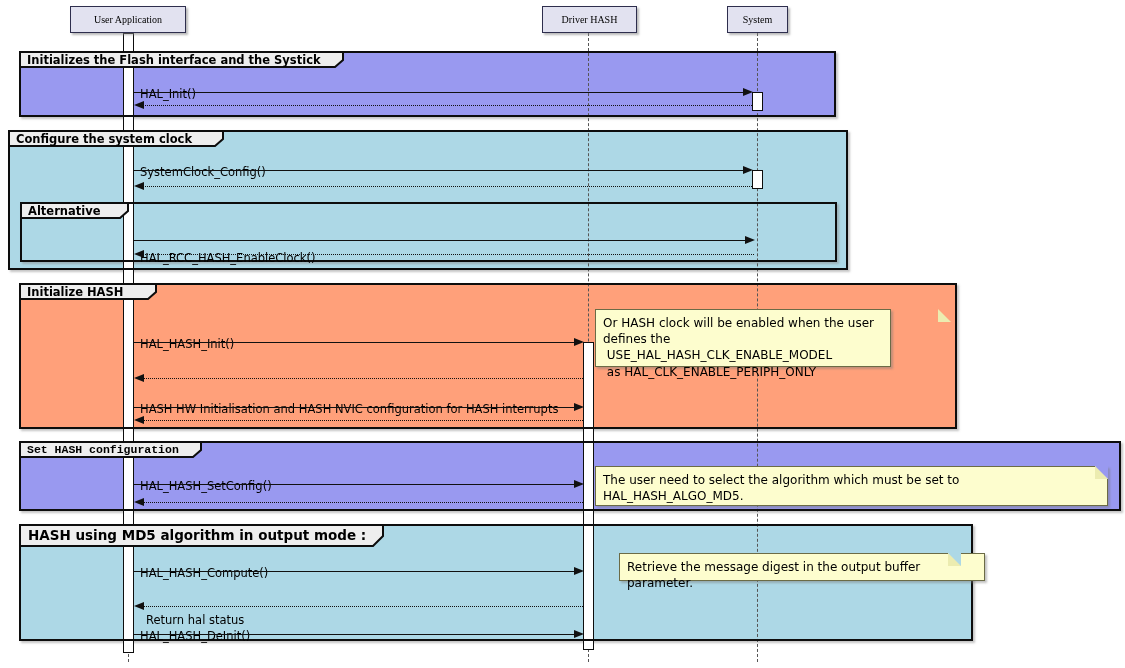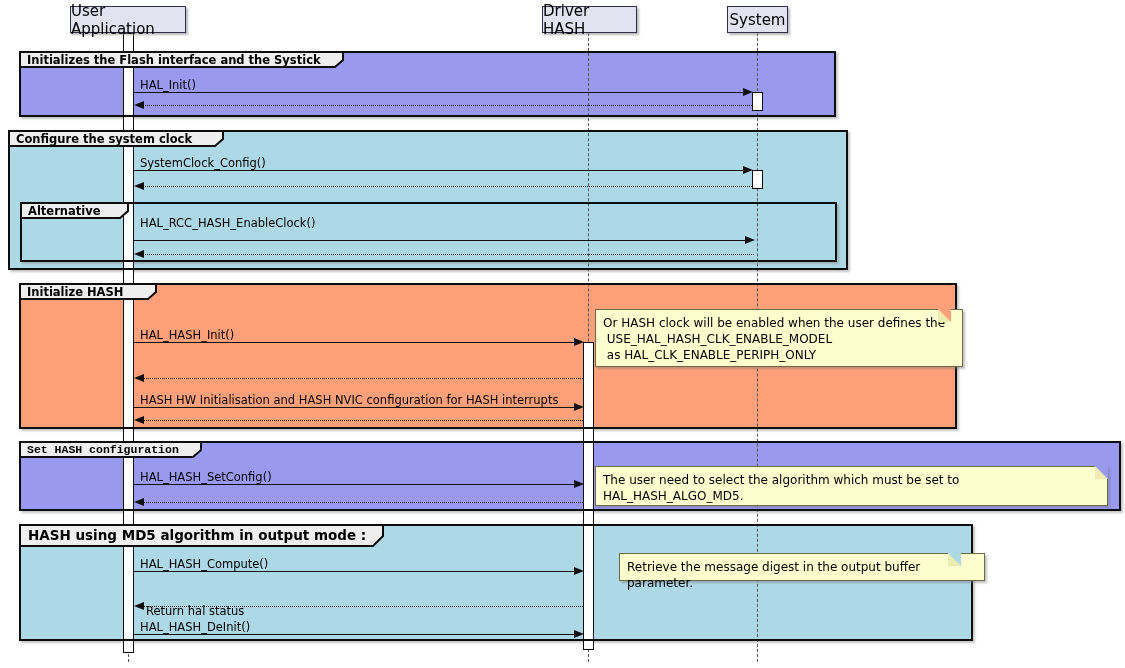--- a/index.html
+++ b/index.html
@@ -4,42 +4,42 @@
 <style>
   html,body{margin:0;padding:0;background:#fff;}
   #diagram{
     position:relative; width:1125px; height:668px; background:#ffffff;
     font-family:"DejaVu Sans","Liberation Sans",sans-serif; overflow:hidden;
   }
   .participant{
     position:absolute; top:6px; height:27px; background:#E2E2F0;
     border:1.5px solid #2e2e4d; box-shadow:2px 2px 2px rgba(130,130,130,.55);
     display:flex; align-items:center; justify-content:center;
-    font-size:15px; color:#000; box-sizing:border-box;
+    font-size:10px; color:#000; box-sizing:border-box;font-family:Liberation Serif, serif;
   }
   .lifeline{
     position:absolute; width:0; border-left:1px dashed #555; top:33px; height:629px;
   }
   .frame{
     position:absolute; box-sizing:border-box; border:2px solid #0d0d0d;
     box-shadow:2px 2px 2px rgba(140,140,140,.5);
   }
   .frame-border{
     position:absolute; box-sizing:border-box; border:2px solid #0d0d0d; background:transparent;
   }
   .bar{
     position:absolute; width:11px; background:#ffffff; border:1px solid #0d0d0d; box-sizing:border-box;
   }
   .tab{ position:absolute; }
   .tab-label{
     position:absolute; font-weight:bold; font-size:11.5px; color:#000; white-space:nowrap;
   }
   .tab-label.big{ font-size:13.5px; }
   .msg-label{
-    position:absolute; font-size:11.5px; color:#000; white-space:nowrap;
+    position:absolute; font-size:11.5px; color:#000; white-space:nowrap;margin-top:9px;
   }
   .arrow{ position:absolute; height:0; border-top:1.4px solid #111; }
   .arrow.dotted{ border-top:1.4px dotted #111; }
   .head-r{
     position:absolute; width:0; height:0;
     border-top:4.5px solid transparent; border-bottom:4.5px solid transparent;
     border-left:10px solid #111;
   }
   .head-l{
     position:absolute; width:0; height:0;
@@ -127,21 +127,21 @@
   <div class="head-r" style="left:743px;top:88px;z-index:6;"></div>
   <div class="arrow dotted" style="left:142px;top:105px;width:610px;z-index:6;"></div>
   <div class="head-l" style="left:134px;top:101px;z-index:6;"></div>
 
   <span class="msg-label" style="left:140px;top:156px;z-index:6;">SystemClock_Config()</span>
   <div class="arrow" style="left:134px;top:170px;width:611px;z-index:6;"></div>
   <div class="head-r" style="left:743px;top:166px;z-index:6;"></div>
   <div class="arrow dotted" style="left:142px;top:186px;width:610px;z-index:6;"></div>
   <div class="head-l" style="left:134px;top:182px;z-index:6;"></div>
 
-  <span class="msg-label" style="left:140px;top:216px;z-index:6;">HAL_RCC_HASH_EnableClock()</span>
+  <span class="msg-label" style="left:140px;top:242px;z-index:6;">HAL_RCC_HASH_EnableClock()</span>
   <div class="arrow" style="left:134px;top:240px;width:613px;z-index:6;"></div>
   <div class="head-r" style="left:745px;top:236px;z-index:6;"></div>
   <div class="arrow dotted" style="left:142px;top:254px;width:612px;z-index:6;"></div>
   <div class="head-l" style="left:134px;top:250px;z-index:6;"></div>
 
   <span class="msg-label" style="left:140px;top:328px;z-index:6;">HAL_HASH_Init()</span>
   <div class="arrow" style="left:134px;top:342px;width:442px;z-index:6;"></div>
   <div class="head-r" style="left:574px;top:338px;z-index:6;"></div>
   <div class="arrow dotted" style="left:142px;top:378px;width:441px;z-index:6;"></div>
   <div class="head-l" style="left:134px;top:374px;z-index:6;"></div>
@@ -160,21 +160,21 @@
   <span class="msg-label" style="left:140px;top:557px;z-index:6;">HAL_HASH_Compute()</span>
   <div class="arrow" style="left:134px;top:571px;width:442px;z-index:6;"></div>
   <div class="head-r" style="left:574px;top:567px;z-index:6;"></div>
   <span class="msg-label" style="left:146px;top:604px;z-index:6;">Return hal status</span>
   <div class="arrow dotted" style="left:142px;top:606px;width:441px;z-index:6;"></div>
   <div class="head-l" style="left:134px;top:602px;z-index:6;"></div>
   <span class="msg-label" style="left:140px;top:620px;z-index:6;">HAL_HASH_DeInit()</span>
   <div class="arrow" style="left:134px;top:634px;width:442px;z-index:6;"></div>
   <div class="head-r" style="left:574px;top:630px;z-index:6;"></div>
 
-  <div class="note" style="left:595px;top:309px;width:368px;height:58px;z-index:6;">Or HASH clock will be enabled when the user defines the
+  <div class="note" style="left:595px;top:309px;width:296px;height:58px;z-index:6;">Or HASH clock will be enabled when the user defines the
  USE_HAL_HASH_CLK_ENABLE_MODEL
  as HAL_CLK_ENABLE_PERIPH_ONLY</div>
   <div class="fold" style="position:absolute;left:938px;top:309px;width:0;height:0;border-style:solid;border-width:0 13px 13px 0;border-color:#FFA07A #FFA07A #ececb0 transparent;z-index:7;"></div>
 
   <div class="note" style="left:595px;top:466px;width:513px;height:40px;z-index:6;">The user need to select the algorithm which must be set to HAL_HASH_ALGO_MD5.</div>
   <div class="fold" style="position:absolute;left:1095px;top:466px;width:0;height:0;border-style:solid;border-width:0 13px 13px 0;border-color:#9999F0 #9999F0 #ececb0 transparent;z-index:7;"></div>
 
   <div class="note" style="left:595px;top:553px;width:366px;height:28px;z-index:6;margin-left:24px;">Retrieve the message digest in the output buffer parameter.</div>
   <div class="fold" style="position:absolute;left:948px;top:553px;width:0;height:0;border-style:solid;border-width:0 13px 13px 0;border-color:#ADD8E6 #ADD8E6 #ececb0 transparent;z-index:7;"></div>
 

